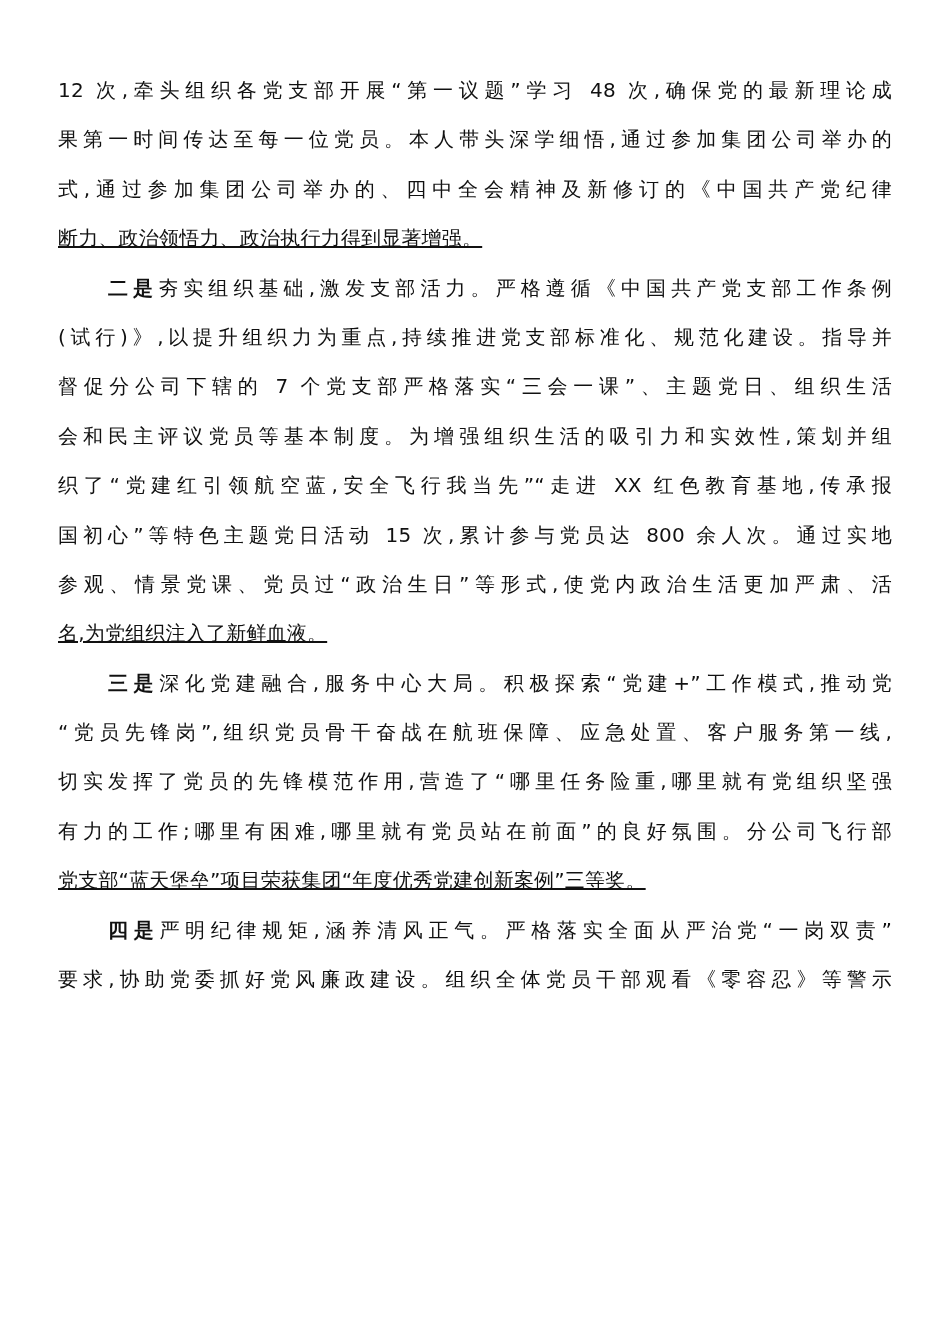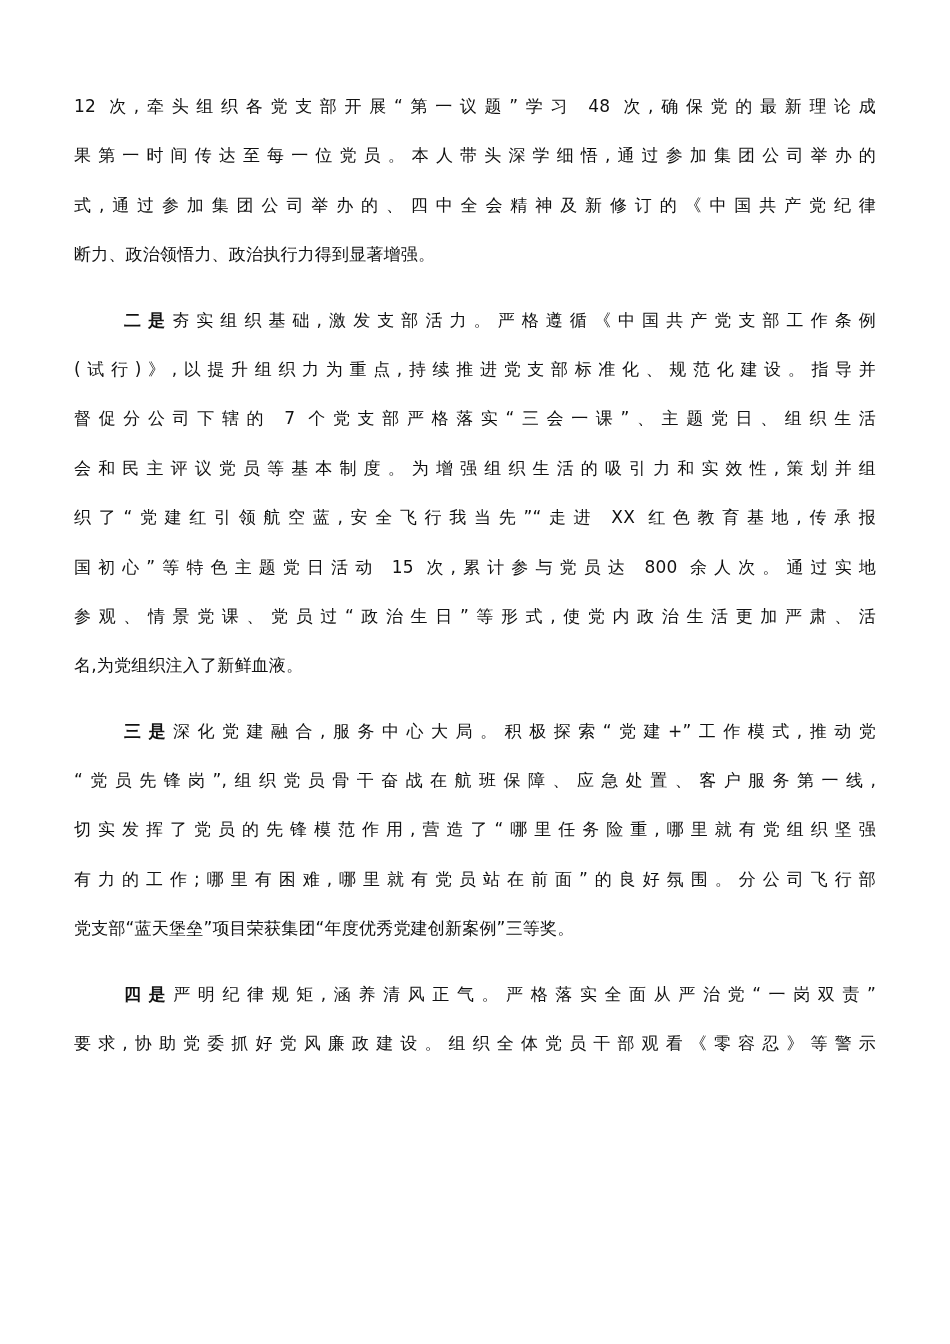--- a/index.html
+++ b/index.html
@@ -15,38 +15,39 @@
       font-family: "DejaVu Sans", "Liberation Sans", sans-serif;
       color: #111111;
     }
     .page {
       position: absolute;
       left: 58px;
       top: 66px;
       width: 834px;
     }
     .para {
-      margin: 16px;
+      margin: 0;
       padding: 0;
-      font-size: 17px;
+      font-size: 20px;
       line-height: 49.4px;
       letter-spacing: 0.2px;
       text-align: justify;
       text-align-last: left;
       word-break: break-all;
     }
     .line {
       display: block;
       white-space: nowrap;
       text-align-last: justify;
       text-align: justify;
       height: 49.4px;
     }
     .line.last {
       text-align-last: left;
+      text-decoration: underline;
     }
     .indent {
       padding-left: 50px;
     }
     .lead {
       font-weight: bold;
     }
   </style>
 </head>
 <body>

